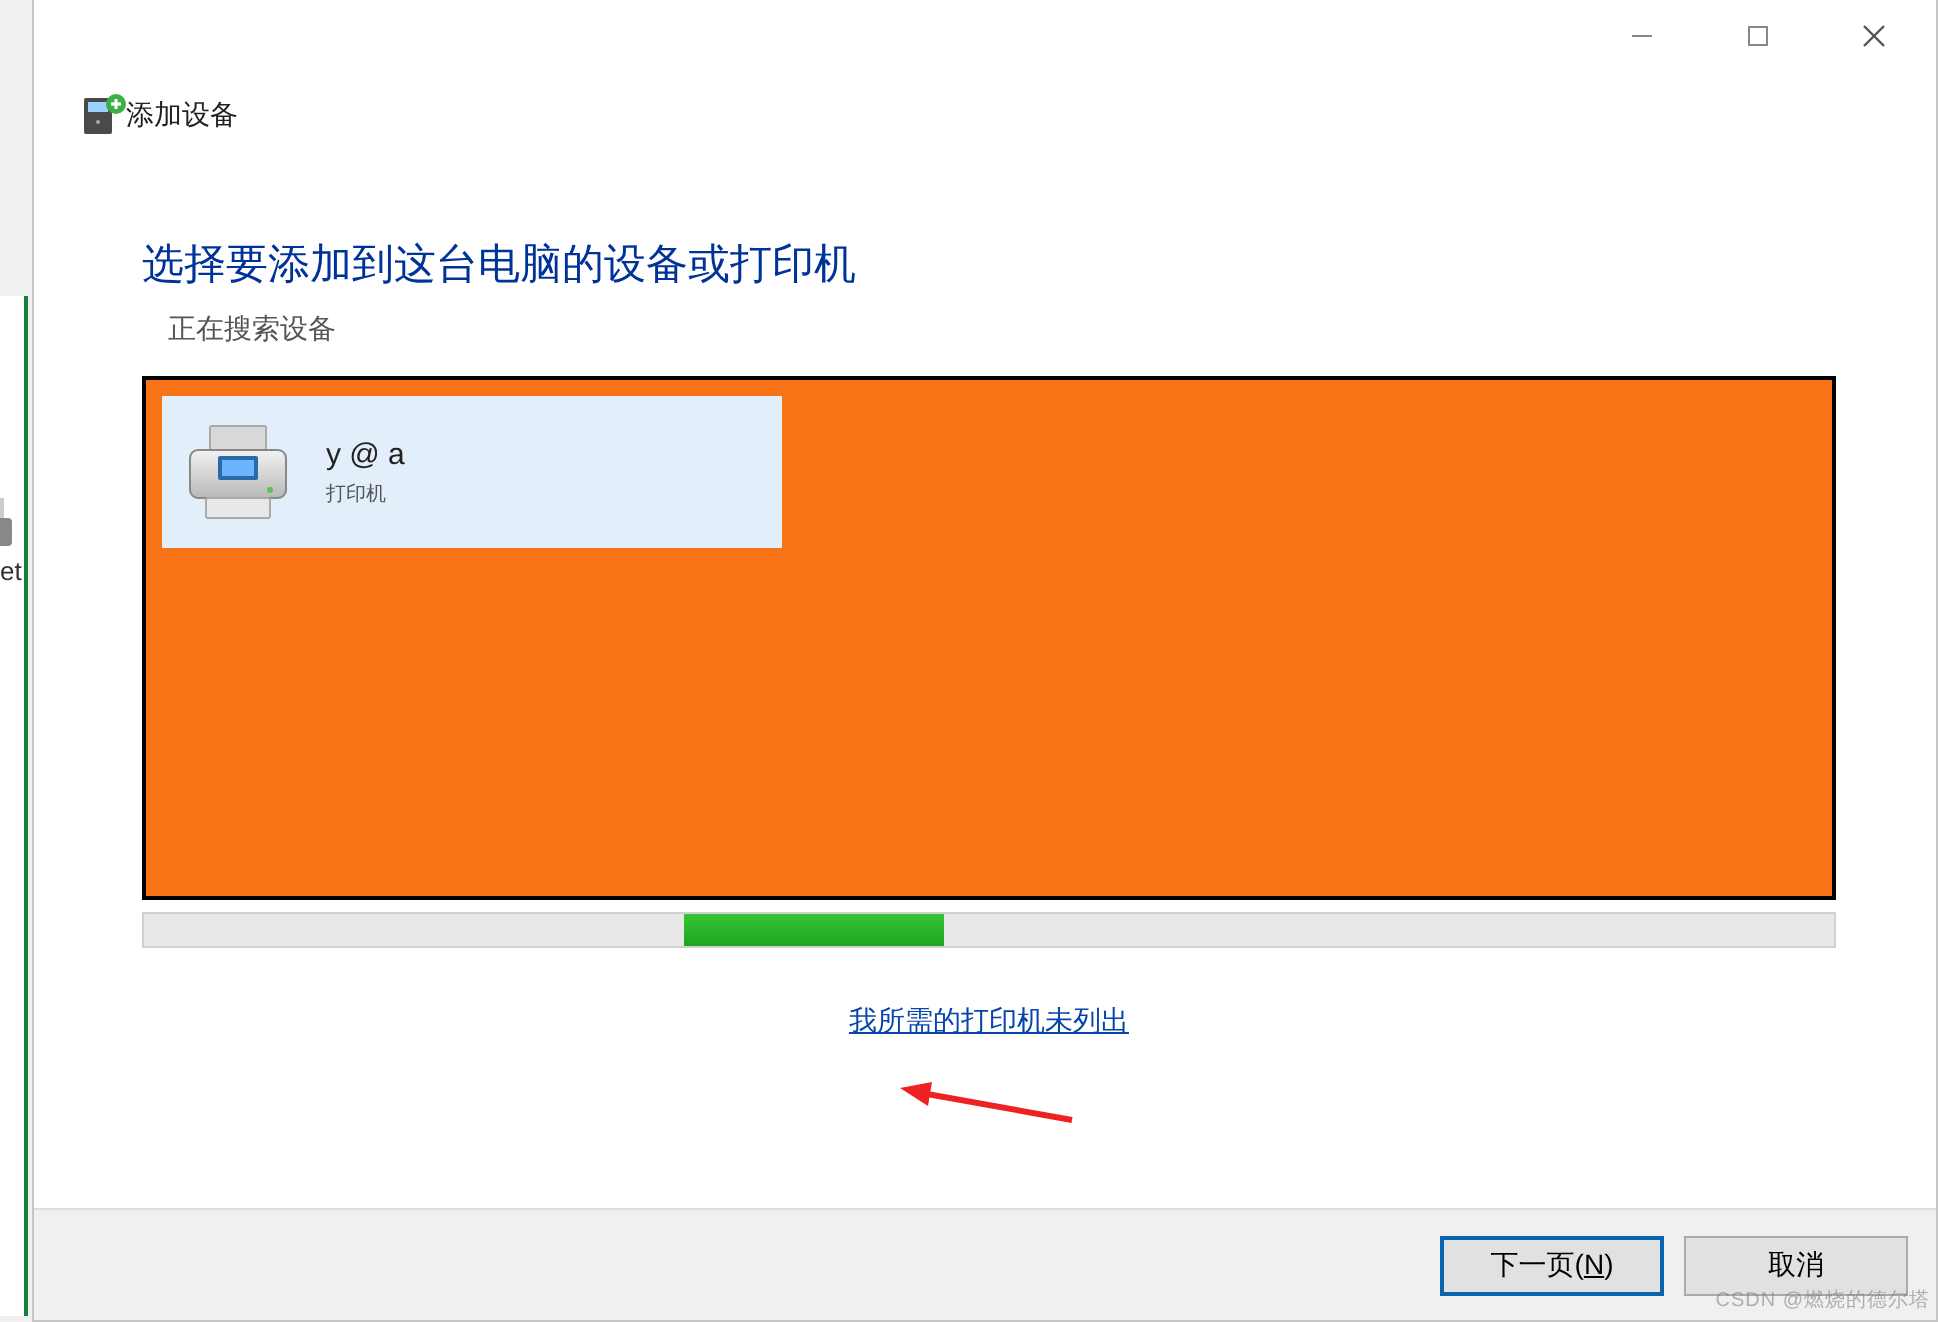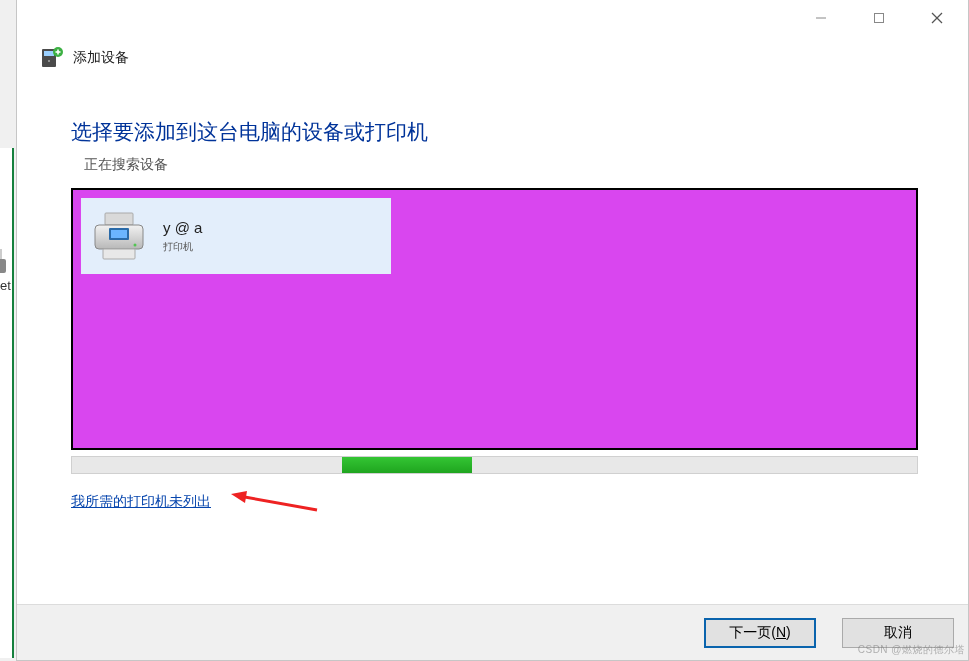--- a/index.html
+++ b/index.html
@@ -41,32 +41,31 @@
       display: flex;
       align-items: center;
       justify-content: center;
       color: #777;
     }
     .win-btn svg { stroke: #888; }
     .win-btn.close svg { stroke: #555; }
     .header-row {
       display: flex;
       align-items: center;
-      gap: 10px;
       padding: 10px 4px 0 22px;
     }
     .device-icon { width: 24px; height: 24px; position: relative; }
     .header-title { font-size: 14px; color: #222; }
     .content { padding: 48px 50px 0 54px; }
     .main-heading { font-size: 21px; color: #003399; font-weight: 400; margin: 0 0 10px 0; }
     .subheading { font-size: 14px; color: #555; margin-bottom: 14px; margin-left: 13px; }
     .device-list {
       border: 2px solid #000;
       height: 262px;
-      background: #d946ef;
+      background: #f97316;
       padding: 8px;
       overflow: auto;
     }
     .device-item {
       width: 310px;
       height: 76px;
       background: #e3eefb;
       display: flex;
       align-items: center;
       padding: 6px 8px;
@@ -83,21 +82,21 @@
       border: 1px solid #d0d0d0;
       position: relative;
       overflow: hidden;
     }
     .progress-chunk {
       position: absolute;
       top: 0; left: 270px;
       width: 130px; height: 100%;
       background: linear-gradient(to bottom, #34c534, #1fa51f);
     }
-    .link-row { margin-top: 16px; display: flex; align-items: center; gap: 20px; }
+    .link-row { margin-top: 28px; display: flex; align-items: center; gap: 20px; flex-direction: column; }
     .not-listed-link {
       color: #0645ad;
       font-size: 14px;
       text-decoration: underline;
       cursor: pointer;
     }
     .arrow-svg { width: 90px; height: 24px; }
     .footer {
       position: absolute;
       bottom: 0; left: 0; right: 0;
@@ -113,21 +112,20 @@
     .dlg-btn {
       min-width: 112px;
       height: 30px;
       background: #e1e1e1;
       border: 1px solid #aaa;
       font-size: 14px;
       font-family: inherit;
       color: #000;
       cursor: pointer;
       padding: 0 14px;
-      margin-left: 16px;
     }
     .dlg-btn.default {
       border: 2px solid #0a64ad;
     }
     .btn-accel { text-decoration: underline; }
     .watermark {
       position: absolute;
       right: 4px; bottom: 4px;
       font-size: 10px;
       color: rgba(120,120,120,0.55);

